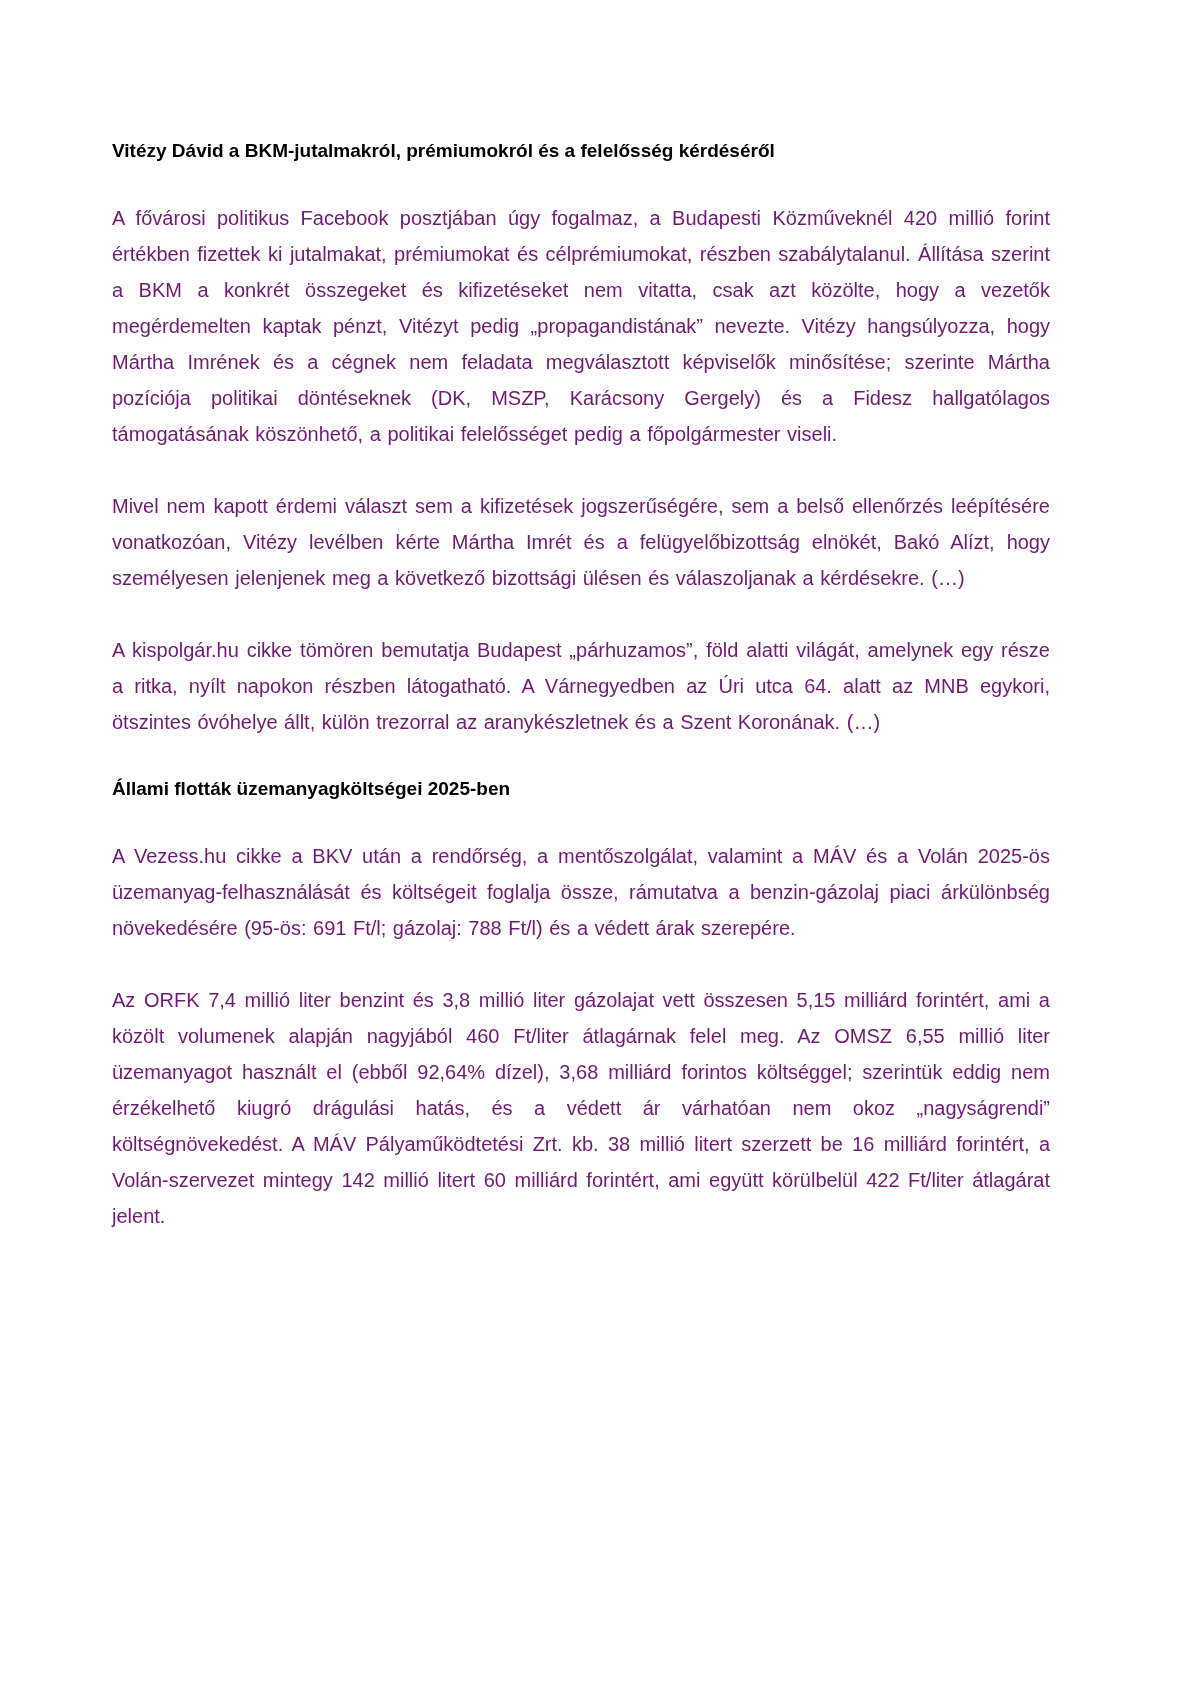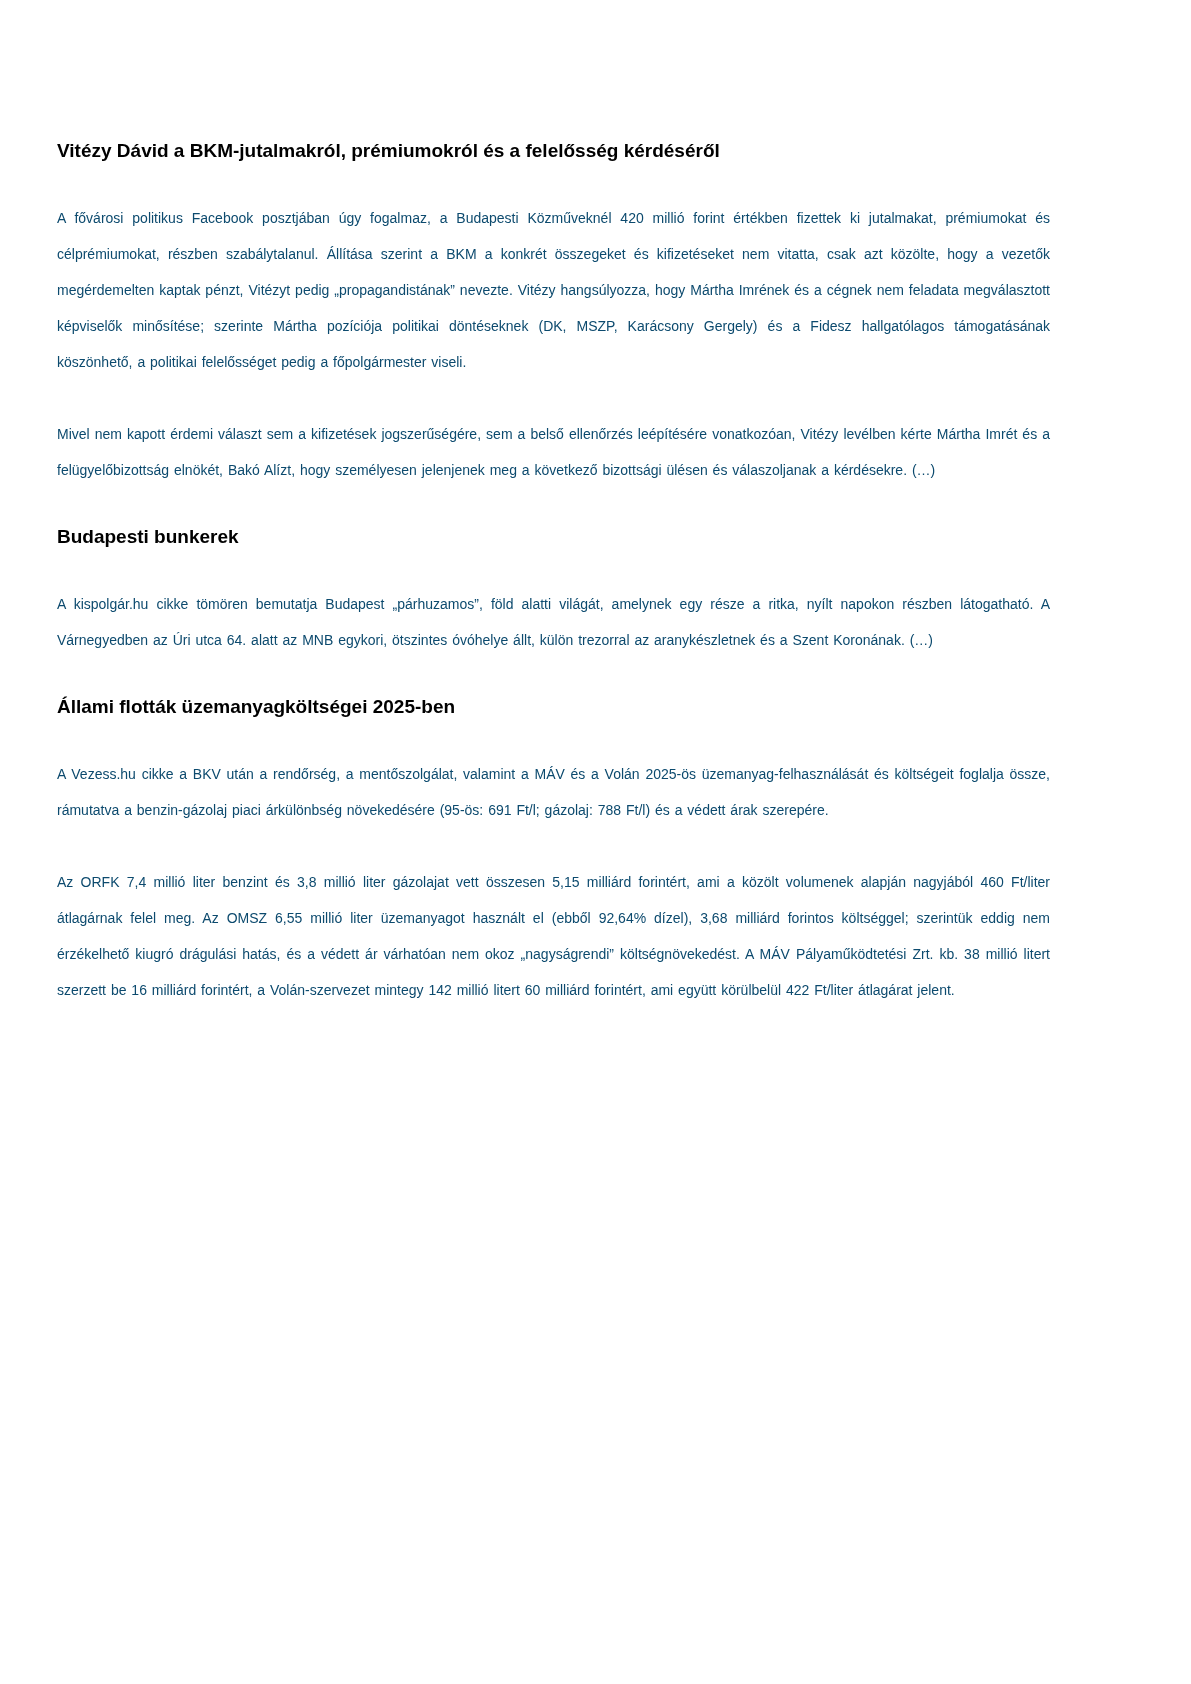--- a/index.html
+++ b/index.html
@@ -16,60 +16,59 @@
     color: #1b1b1b;
     -webkit-font-smoothing: antialiased;
   }
   .page {
     position: absolute;
     top: 0;
     left: 0;
     width: 1191px;
     height: 1684px;
     box-sizing: border-box;
-    padding: 138px 141px 0 57px;
+    padding: 138px 141px 0 112px;
     background: #ffffff;
     overflow: hidden;
   }
   .doc-section { margin: 0; }
   h2.doc-heading {
     font-size: 19px;
     line-height: 26px;
     font-weight: bold;
     color: #000000;
     margin: 0 0 36px 0;
     text-align: left;
     letter-spacing: 0;
   }
   .doc-section.extra-gap h2.doc-heading {
     margin-top: 14px;
   }
   p.doc-paragraph {
-    font-size: 14px;
+    font-size: 20px;
     line-height: 36px;
     margin: 0 0 36px 0;
     text-align: justify;
     text-justify: inter-word;
     word-spacing: 1px;
-    color: #0c4a6e;
+    color: #701a75;
   }
 </style>
 </head>
 <body>
 
 <div class="page">
 
   <section class="doc-section">
     <h2 class="doc-heading">Vitézy Dávid a BKM-jutalmakról, prémiumokról és a felelősség kérdéséről</h2>
     <p class="doc-paragraph">A fővárosi politikus Facebook posztjában úgy fogalmaz, a Budapesti Közműveknél 420 millió forint értékben fizettek ki jutalmakat, prémiumokat és célprémiumokat, részben szabálytalanul. Állítása szerint a BKM a konkrét összegeket és kifizetéseket nem vitatta, csak azt közölte, hogy a vezetők megérdemelten kaptak pénzt, Vitézyt pedig „propagandistának” nevezte. Vitézy hangsúlyozza, hogy Mártha Imrének és a cégnek nem feladata megválasztott képviselők minősítése; szerinte Mártha pozíciója politikai döntéseknek (DK, MSZP, Karácsony Gergely) és a Fidesz hallgatólagos támogatásának köszönhető, a politikai felelősséget pedig a főpolgármester viseli.</p>
     <p class="doc-paragraph">Mivel nem kapott érdemi választ sem a kifizetések jogszerűségére, sem a belső ellenőrzés leépítésére vonatkozóan, Vitézy levélben kérte Mártha Imrét és a felügyelőbizottság elnökét, Bakó Alízt, hogy személyesen jelenjenek meg a következő bizottsági ülésen és válaszoljanak a kérdésekre. (…)</p>
   </section>
 
   <section class="doc-section">
-    <h2 class="doc-heading">Budapesti bunkerek</h2>
     <p class="doc-paragraph">A kispolgár.hu cikke tömören bemutatja Budapest „párhuzamos”, föld alatti világát, amelynek egy része a ritka, nyílt napokon részben látogatható. A Várnegyedben az Úri utca 64. alatt az MNB egykori, ötszintes óvóhelye állt, külön trezorral az aranykészletnek és a Szent Koronának. (…)</p>
   </section>
 
   <section class="doc-section extra-gap">
     <h2 class="doc-heading">Állami flották üzemanyagköltségei 2025-ben</h2>
     <p class="doc-paragraph">A Vezess.hu cikke a BKV után a rendőrség, a mentőszolgálat, valamint a MÁV és a Volán 2025-ös üzemanyag-felhasználását és költségeit foglalja össze, rámutatva a benzin-gázolaj piaci árkülönbség növekedésére (95-ös: 691 Ft/l; gázolaj: 788 Ft/l) és a védett árak szerepére.</p>
     <p class="doc-paragraph">Az ORFK 7,4 millió liter benzint és 3,8 millió liter gázolajat vett összesen 5,15 milliárd forintért, ami a közölt volumenek alapján nagyjából 460 Ft/liter átlagárnak felel meg. Az OMSZ 6,55 millió liter üzemanyagot használt el (ebből 92,64% dízel), 3,68 milliárd forintos költséggel; szerintük eddig nem érzékelhető kiugró drágulási hatás, és a védett ár várhatóan nem okoz „nagyságrendi” költségnövekedést. A MÁV Pályaműködtetési Zrt. kb. 38 millió litert szerzett be 16 milliárd forintért, a Volán-szervezet mintegy 142 millió litert 60 milliárd forintért, ami együtt körülbelül 422 Ft/liter átlagárat jelent.</p>
   </section>
 
 </div>

